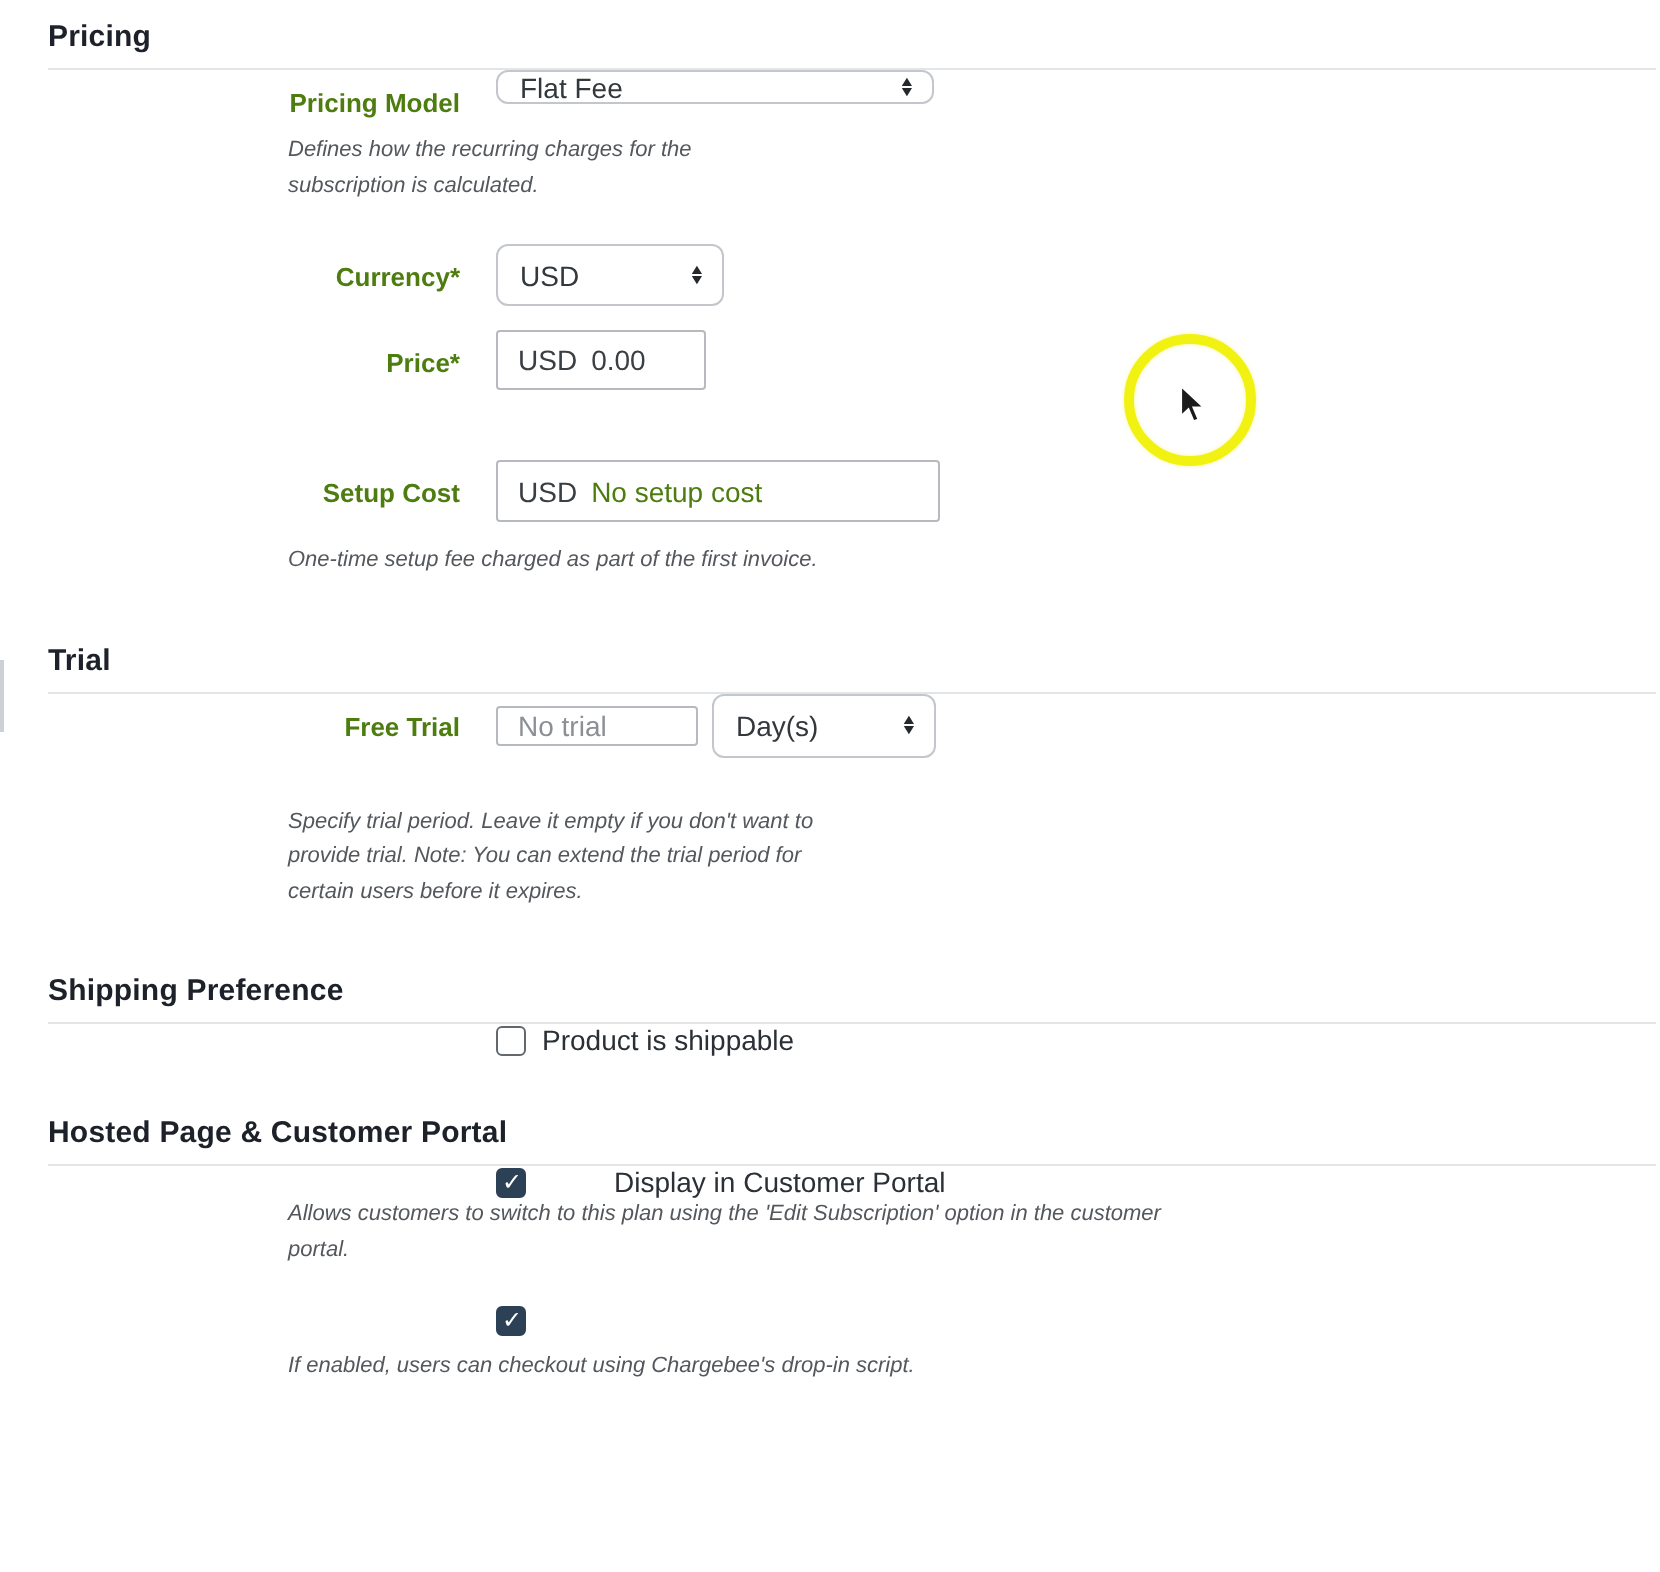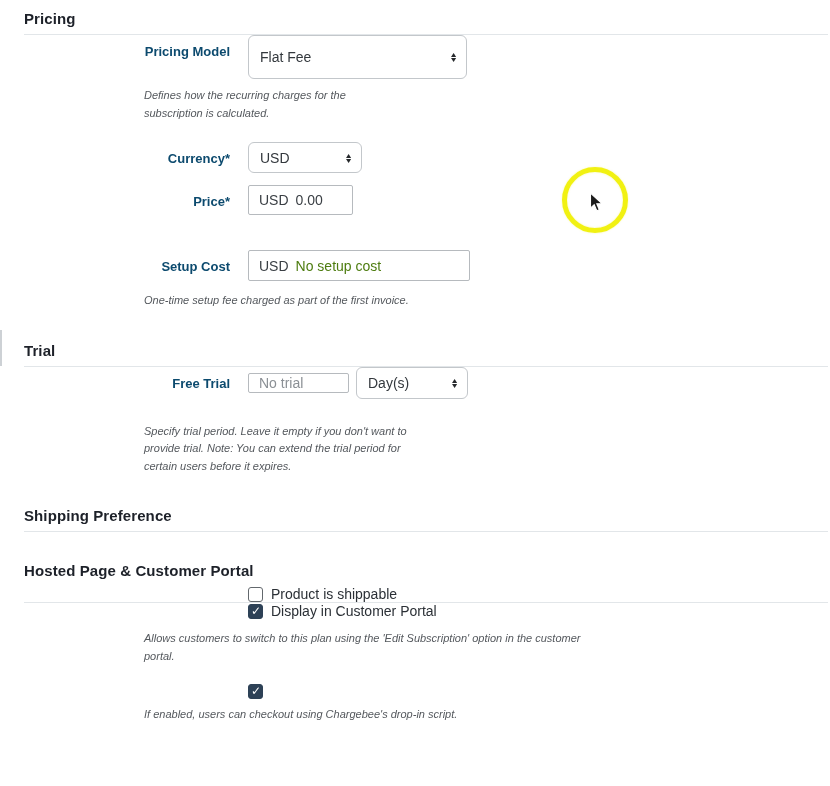--- a/index.html
+++ b/index.html
@@ -13,28 +13,28 @@
   .section-title {
     font-size:15px; font-weight:bold; color:#1d2129; letter-spacing:.1px;
     margin-bottom:7px;
   }
   .rule {
     border:none; border-top:1px solid #e2e6e9; margin-left:24px; margin-right:2px;
   }
   .form-row { display:flex; align-items:flex-start; }
   .form-label {
     width:206px; min-width:206px; text-align:right; font-size:13px; font-weight:bold;
-    color:#0c4a6e; padding-top:9px; margin-right:18px;
+    color:#4d7c0f; padding-top:9px; margin-right:18px;
   }
   .field-col { display:flex; align-items:center; gap:7px; }
   
   .select {
     display:flex; align-items:center; justify-content:space-between;
     border:1px solid #c3c7cb; border-radius:6px; background:#fff;
-    height:44px; padding:0 9px 0 11px; font-size:14px; color:#33383d;
+    height:17px; padding:0 9px 0 11px; font-size:14px; color:#33383d;
     cursor:default;
   }
   .stepper { display:flex; flex-direction:column; line-height:5px; color:#26292c; margin-left:8px; }
   .stepper span { font-size:7px; transform:scaleX(1.25); }
   
   .tinput {
     display:flex; align-items:center; border:1px solid #b6babe; border-radius:2px;
     background:#fff; font-size:14px; padding:0 10px; color:#3a3f44;
   }
   .tinput .prefix { color:#3a3f44; margin-right:7px; }
@@ -72,21 +72,21 @@
   .help-model { margin-bottom:20px; width:250px; }
   .row-currency { margin-bottom:12px; }
   .row-price { margin-bottom:35px; }
   .row-setup { margin-bottom:11px; }
   .help-setup { width:280px; }
   .s-trial { padding-top:32px; }
   .row-trial { margin-bottom:24px; }
   .help-trial { width:272px; }
   .s-shipping { padding-top:32px; }
   .s-hosted { padding-top:30px; }
-  .row-portal { margin-bottom:11px; }
+  .row-portal { margin-bottom:0;gap:36px; }
   .help-portal { width:460px; margin-bottom:19px; }
   .row-dropin { margin-bottom:7px; }
   .w-model { width:219px; }
   .w-currency { width:114px; height:31px; }
   .w-price { width:105px; height:30px; }
   .w-setup { width:222px; height:31px; }
   .w-trialnum { width:101px; height:20px; }
   .w-trialunit { width:112px; height:32px; }
 </style>
 </head>
@@ -167,29 +167,29 @@
         </div>
       </div>
     </div>
     <div class="help help-trial">Specify trial period. Leave it empty if you don't want to provide trial. Note: You can extend the trial period for certain users before it expires.</div>
   </div>
 
   <div class="section s-shipping">
     <div class="section-title">Shipping Preference</div>
   </div>
   <hr class="rule">
-  <div class="section s-hosted">
-    <div class="section-title">Hosted Page &amp; Customer Portal</div>
-  </div>
-
   <div class="section">
     <div class="check-row">
       <span class="checkbox"></span>
       <span class="check-label">Product is shippable</span>
     </div>
+  </div>
+
+  <div class="section s-hosted">
+    <div class="section-title">Hosted Page &amp; Customer Portal</div>
   </div>
   <hr class="rule">
   <div class="section">
     <div class="check-row row-portal">
       <span class="checkbox checked"></span>
       <span class="check-label">Display in Customer Portal</span>
     </div>
     <div class="help help-portal">Allows customers to switch to this plan using the 'Edit Subscription' option in the customer portal.</div>
 
     <div class="check-row row-dropin">

